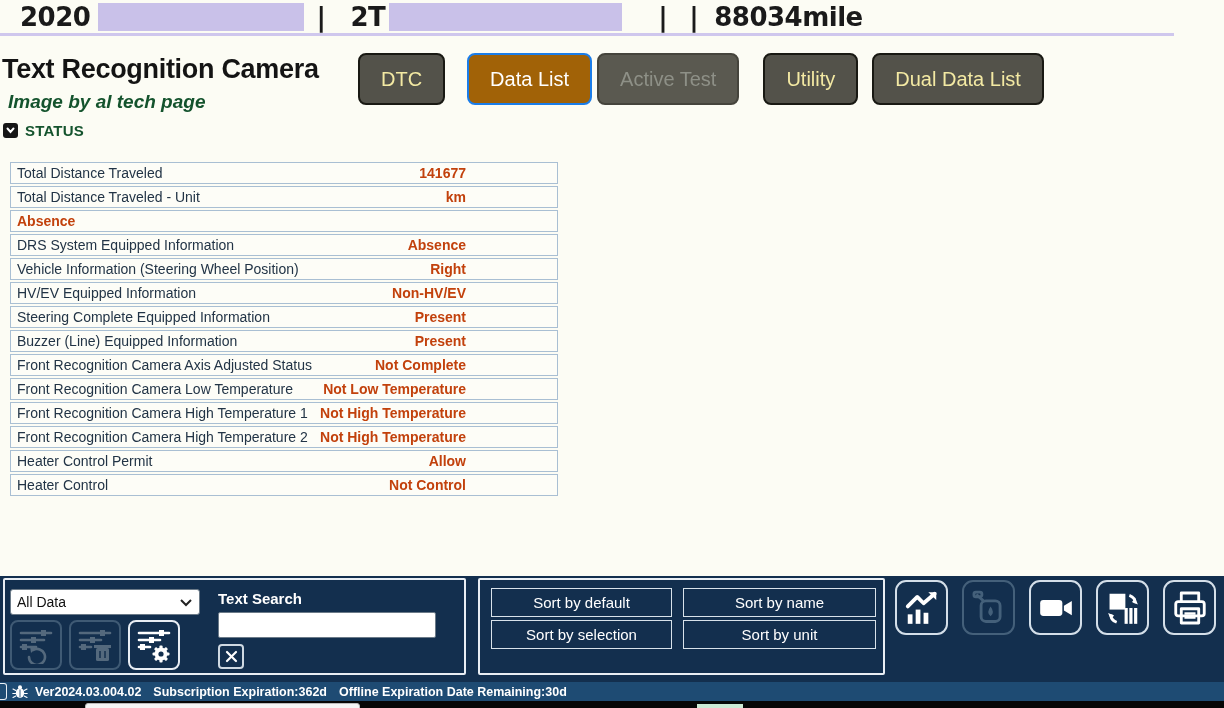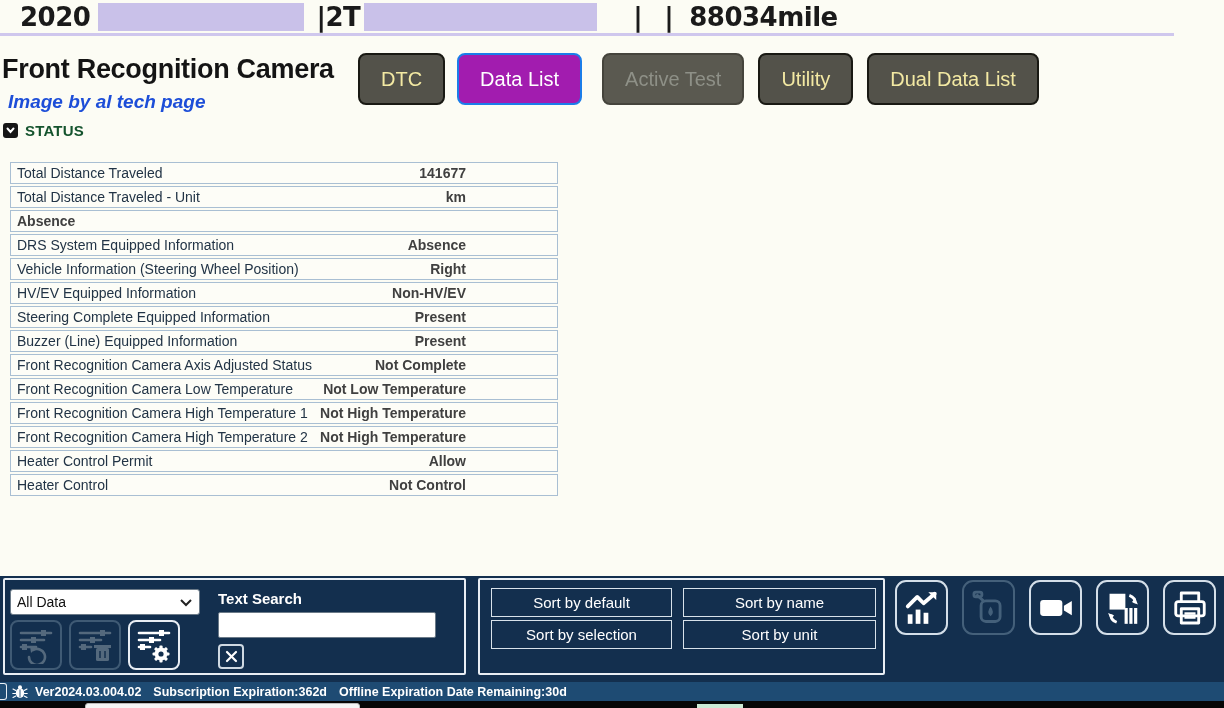--- a/index.html
+++ b/index.html
@@ -8,37 +8,37 @@
   #screen { position:absolute; inset:0; width:1224px; height:708px; background:#fcfcf4; }
 
   
   .veh-header { position:absolute; left:0; top:0; width:100%; height:33px; display:flex; align-items:center; font-family:"DejaVu Sans", sans-serif; font-weight:bold; font-size:26px; color:#1a1a1a; letter-spacing:-0.5px; }
   .redact { background:#c9c1e9; height:28px; display:inline-block; }
   .veh-sep { font-weight:bold; }
   .lavender-rule { position:absolute; left:0; top:33px; width:1174px; height:3px; background:#cfc7ed; }
 
   
   .ecu-title { position:absolute; left:2px; top:54px; font-size:27px; font-weight:600; color:#141414; letter-spacing:-0.3px; }
-  .watermark { position:absolute; left:8px; top:91px; font-size:19px; font-style:italic; font-weight:bold; color:#1d4ed8; }
+  .watermark { position:absolute; left:8px; top:91px; font-size:19px; font-style:italic; font-weight:bold; color:#14532d; }
   .status-row { position:absolute; left:3px; top:122px; display:flex; align-items:center; gap:7px; }
   .status-chk { width:15px; height:15px; background:#161616; border-radius:3px; display:flex; align-items:center; justify-content:center; }
   .status-lbl { font-size:15px; font-weight:bold; color:#14532d; letter-spacing:0.2px; }
 
   .tab-row { position:absolute; left:358px; top:53px; display:flex; align-items:flex-start; }
   .tab { height:52px; border-radius:8px; font-size:20px; display:flex; align-items:center; justify-content:center; padding:0 21px; cursor:pointer; white-space:nowrap; }
-  .tab.olive { background:#53524a; color:#f3e9a3; border:2px solid #191913; margin-right:12px; }
-  .tab.active { background:#a21caf; color:#ffffff; border:2px solid #1b7de9; margin-right:20px; }
-  .tab.disabled { background:#5a5950; color:#8e9087; border:2px solid #45443c; margin-right:14px; }
+  .tab.olive { background:#53524a; color:#f3e9a3; border:2px solid #191913; margin-right:22px; }
+  .tab.active { background:#a16207; color:#ffffff; border:2px solid #1b7de9; margin-right:5px; }
+  .tab.disabled { background:#5a5950; color:#8e9087; border:2px solid #45443c; margin-right:24px; }
   .tab.gap { margin-right:14px; }
 
   
   .dtable { position:absolute; left:10px; top:162px; width:548px; }
   .trow { display:flex; align-items:center; height:22px; background:#fdfdf7; border:1px solid #a9bfd3; margin-bottom:2px; padding:0 0 0 6px; }
   .tname { flex:1; font-size:14px; color:#223446; font-weight:500; white-space:nowrap; overflow:hidden; }
-  .tval { font-size:14px; color:#404040; font-weight:bold; text-align:right; white-space:nowrap; }
+  .tval { font-size:14px; color:#c2410c; font-weight:bold; text-align:right; white-space:nowrap; }
   .tunit { width:91px; }
 
   
   .panel { position:absolute; left:0; top:576px; width:1224px; height:106px; background:#132f4e; }
   .groupbox { position:absolute; border:2px solid #e9eef4; border-radius:2px; }
   .gb-filter { left:3px; top:2px; width:463px; height:97px; }
   .gb-sort { left:478px; top:2px; width:407px; height:97px; }
 
   .select-box { position:absolute; left:5px; top:9px; width:190px; height:26px; background:#ffffff; border:1px solid #6b7a88; border-radius:3px; display:flex; align-items:center; padding:0 6px; cursor:pointer; }
   .select-box span { flex:1; font-size:14px; color:#111; }
@@ -72,29 +72,29 @@
 </style>
 </head>
 <body>
 
 <div id="screen">
 
   <div class="veh-header">
     <span style="margin-left:20px">2020</span>
     <span class="redact" style="width:206px; margin-left:8px"></span>
     <span class="veh-sep" style="margin-left:12px">|</span>
-    <span style="margin-left:0">2T</span>
+    <span style="margin-left:25px">2T</span>
     <span class="redact" style="width:233px; margin-left:4px"></span>
     <span class="veh-sep" style="margin-left:36px">|</span>
     <span class="veh-sep" style="margin-left:22px">|</span>
     <span style="margin-left:16px">88034mile</span>
   </div>
   <div class="lavender-rule"></div>
 
-  <div class="ecu-title">Front Recognition Camera</div>
+  <div class="ecu-title">Text Recognition Camera</div>
   <div class="watermark">Image by al tech page</div>
   <div class="status-row">
     <span class="status-chk">
       <svg width="11" height="11" viewBox="0 0 11 11">
           <polyline points="2.5,3.5 5.5,7 8.5,3.5" fill="none" stroke="#fff" stroke-width="2" stroke-linecap="round"></polyline>
         </svg>
     </span>
     <span class="status-lbl">STATUS</span>
   </div>
 

